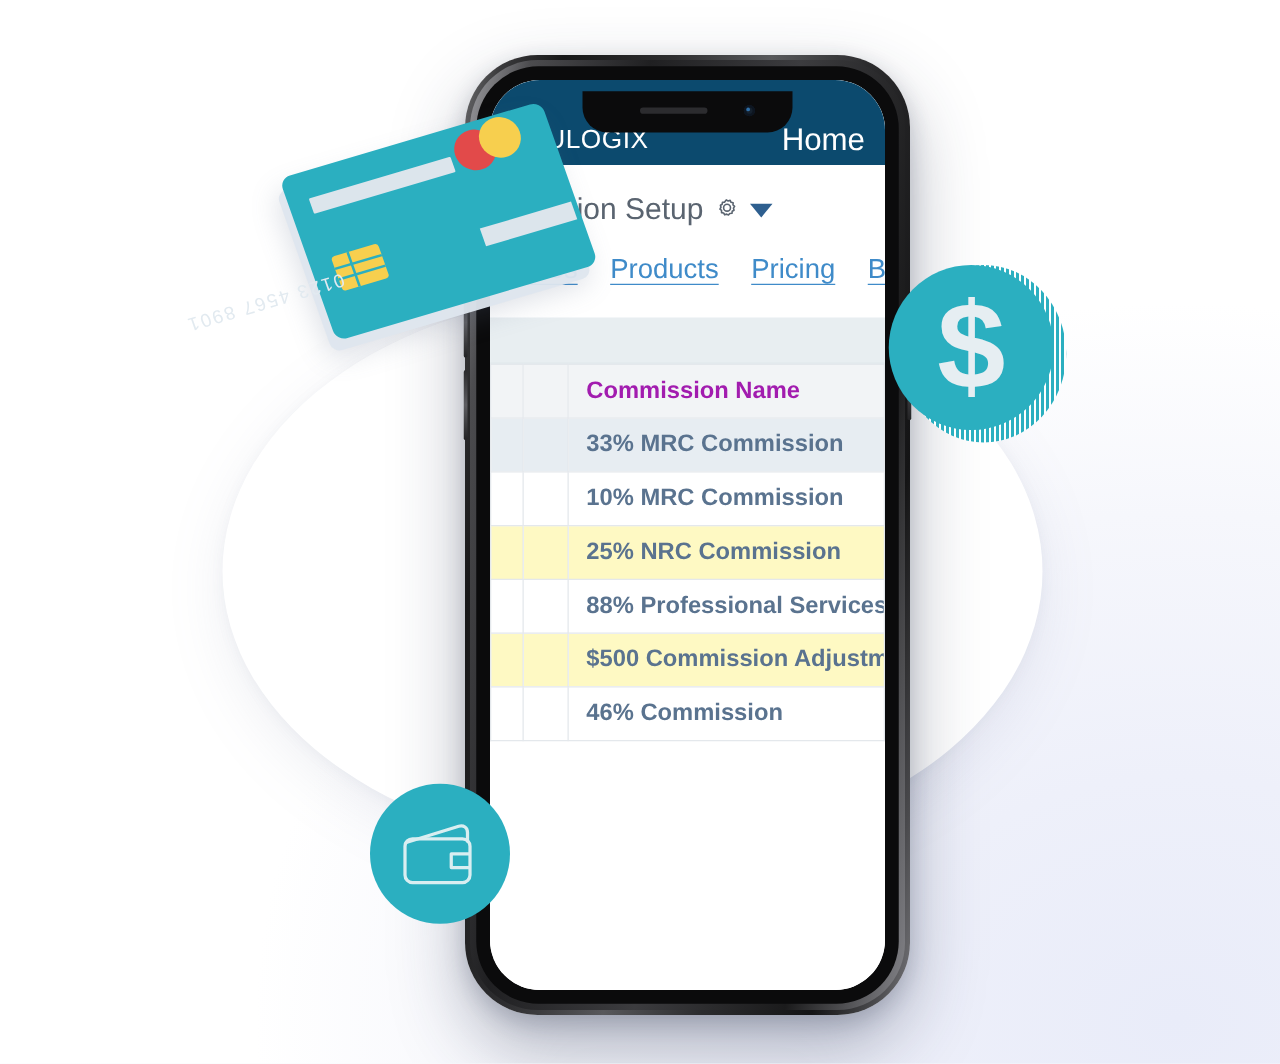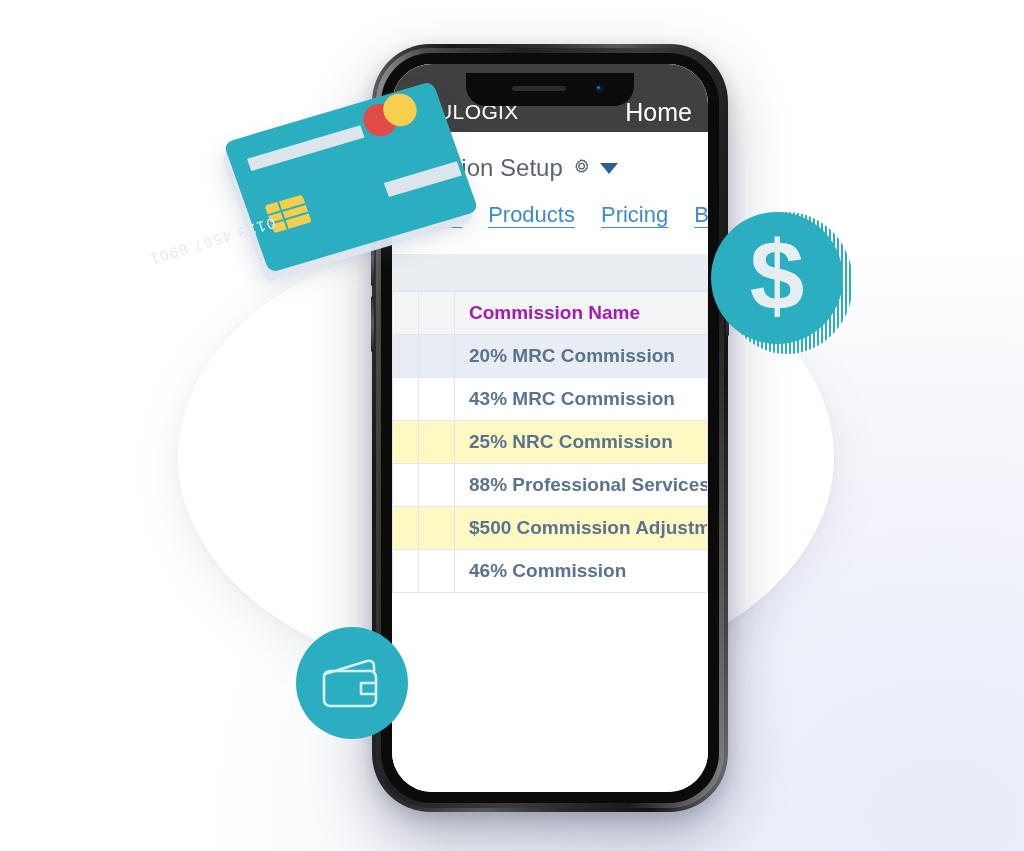--- a/index.html
+++ b/index.html
@@ -126,21 +126,21 @@
   .side-btn.right-power { right: -1px; top: 206px; height: 86px; }
   .side-btn.left-vol-up { left: -1px; top: 186px; height: 56px; }
   .side-btn.left-vol-dn { left: -1px; top: 252px; height: 56px; }
   .side-btn.left-mute   { left: -1px; top: 132px; height: 32px; }
 
   
   .app { position: absolute; inset: 0; background: #ffffff; }
 
   .app-header {
     height: 68px;
-    background: #404040;
+    background: #0c4a6e;
     display: flex;
     align-items: flex-end;
     justify-content: space-between;
     padding: 0 16px 6px 16px;
     box-sizing: border-box;
   }
   .brand { display: flex; align-items: center; gap: 1px; }
   .brand-mark {
     width: 30px; height: 30px;
     position: relative;
@@ -495,26 +495,26 @@
             <tr>
               <th class="cell-empty"></th>
               <th class="cell-empty"></th>
               <th>Commission Name</th>
             </tr>
           </thead>
           <tbody>
             <tr class="row-alt">
               <td class="cell-empty"></td>
               <td class="cell-empty"></td>
-              <td class="cell-name">20% MRC Commission</td>
+              <td class="cell-name">33% MRC Commission</td>
             </tr>
             <tr class="row-plain">
               <td class="cell-empty"></td>
               <td class="cell-empty"></td>
-              <td class="cell-name">43% MRC Commission</td>
+              <td class="cell-name">10% MRC Commission</td>
             </tr>
             <tr class="row-alt2">
               <td class="cell-empty"></td>
               <td class="cell-empty"></td>
               <td class="cell-name">25% NRC Commission</td>
             </tr>
             <tr class="row-plain">
               <td class="cell-empty"></td>
               <td class="cell-empty"></td>
               <td class="cell-name">88% Professional Services Co</td>

